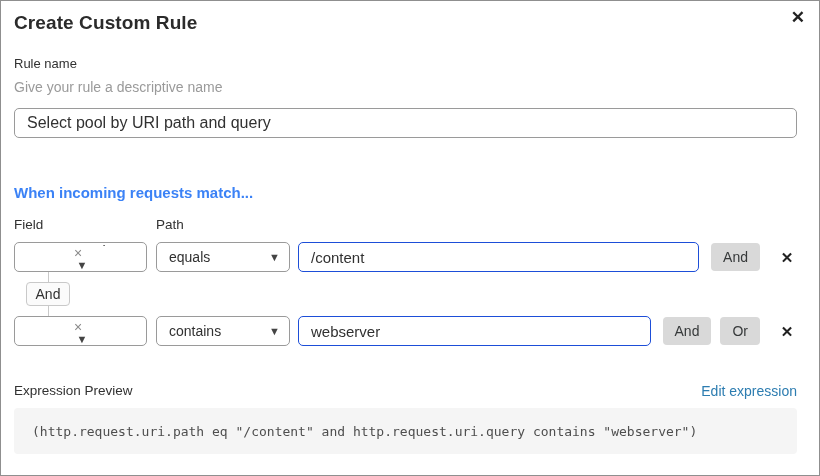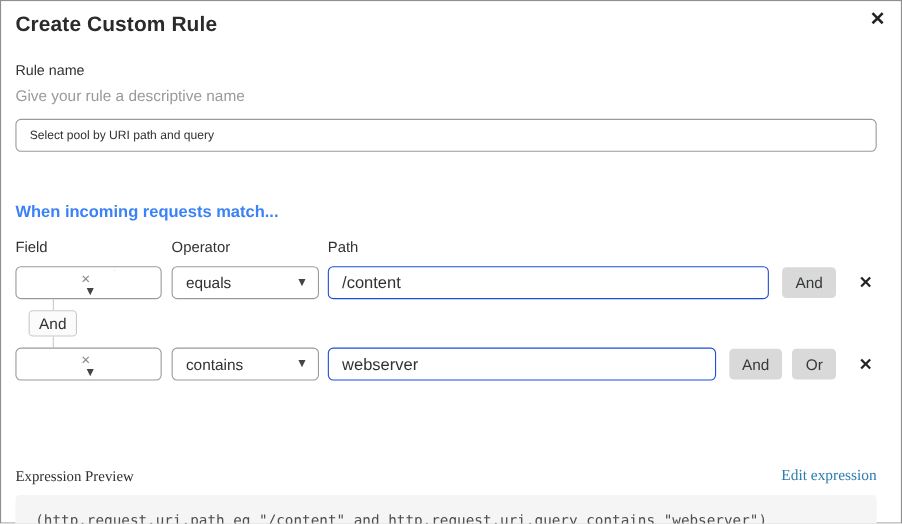--- a/index.html
+++ b/index.html
@@ -48,21 +48,21 @@
     color: #9a9a9a;
   }
   .text-input {
     margin-top: 13px;
     width: 100%;
     height: 30px;
     border: 1px solid #9a9a9a;
     border-radius: 5px;
     padding: 0 12px;
     font-family: "Liberation Sans", sans-serif;
-    font-size: 11px;
+    font-size: 16px;
     color: #313131;
     background: #fff;
     outline: none;
   }
   .section-heading {
     margin-top: 46px;
     font-size: 15px;
     font-weight: 700;
     color: #3b82f6;
   }
@@ -157,25 +157,24 @@
     border: 1px solid #c9c9c9;
     border-radius: 4px;
     background: #fbfbfb;
     font-size: 14px;
     color: #313131;
     display: flex;
     align-items: center;
     justify-content: center;
   }
   .expr-header {
-    margin-top: 79px;
+    margin-top: 37px;
     display: flex;
     justify-content: space-between;
     align-items: flex-start;
-    font-family: Liberation Serif, serif;
   }
   .expr-label { font-size: 13.5px; color: #313131; }
   .edit-link {
     font-size: 14px;
     color: #2c7cb0;
     text-decoration: none;
     cursor: pointer;
   }
   .code-block {
     margin-top: 9px;
@@ -205,21 +204,20 @@
     <div class="field-label">Rule name</div>
     <div class="helper-text">Give your rule a descriptive name</div>
     <input class="text-input" type="text" value="Select pool by URI path and query" style="">
   </div>
 
   <div>
     <h2 class="section-heading">When incoming requests match...</h2>
 
     <div class="col-labels">
       <span class="c1">Field</span>
-      <span class="c2">Operator</span>
       <span class="c3">Path</span>
     </div>
 
     <div class="rule-row first">
       <div class="select-box field">
         <span class="sel-text">URI Path</span>
         <span class="clear-x">×</span>
         <span class="caret">▼</span>
       </div>
       <div class="select-box operator">

